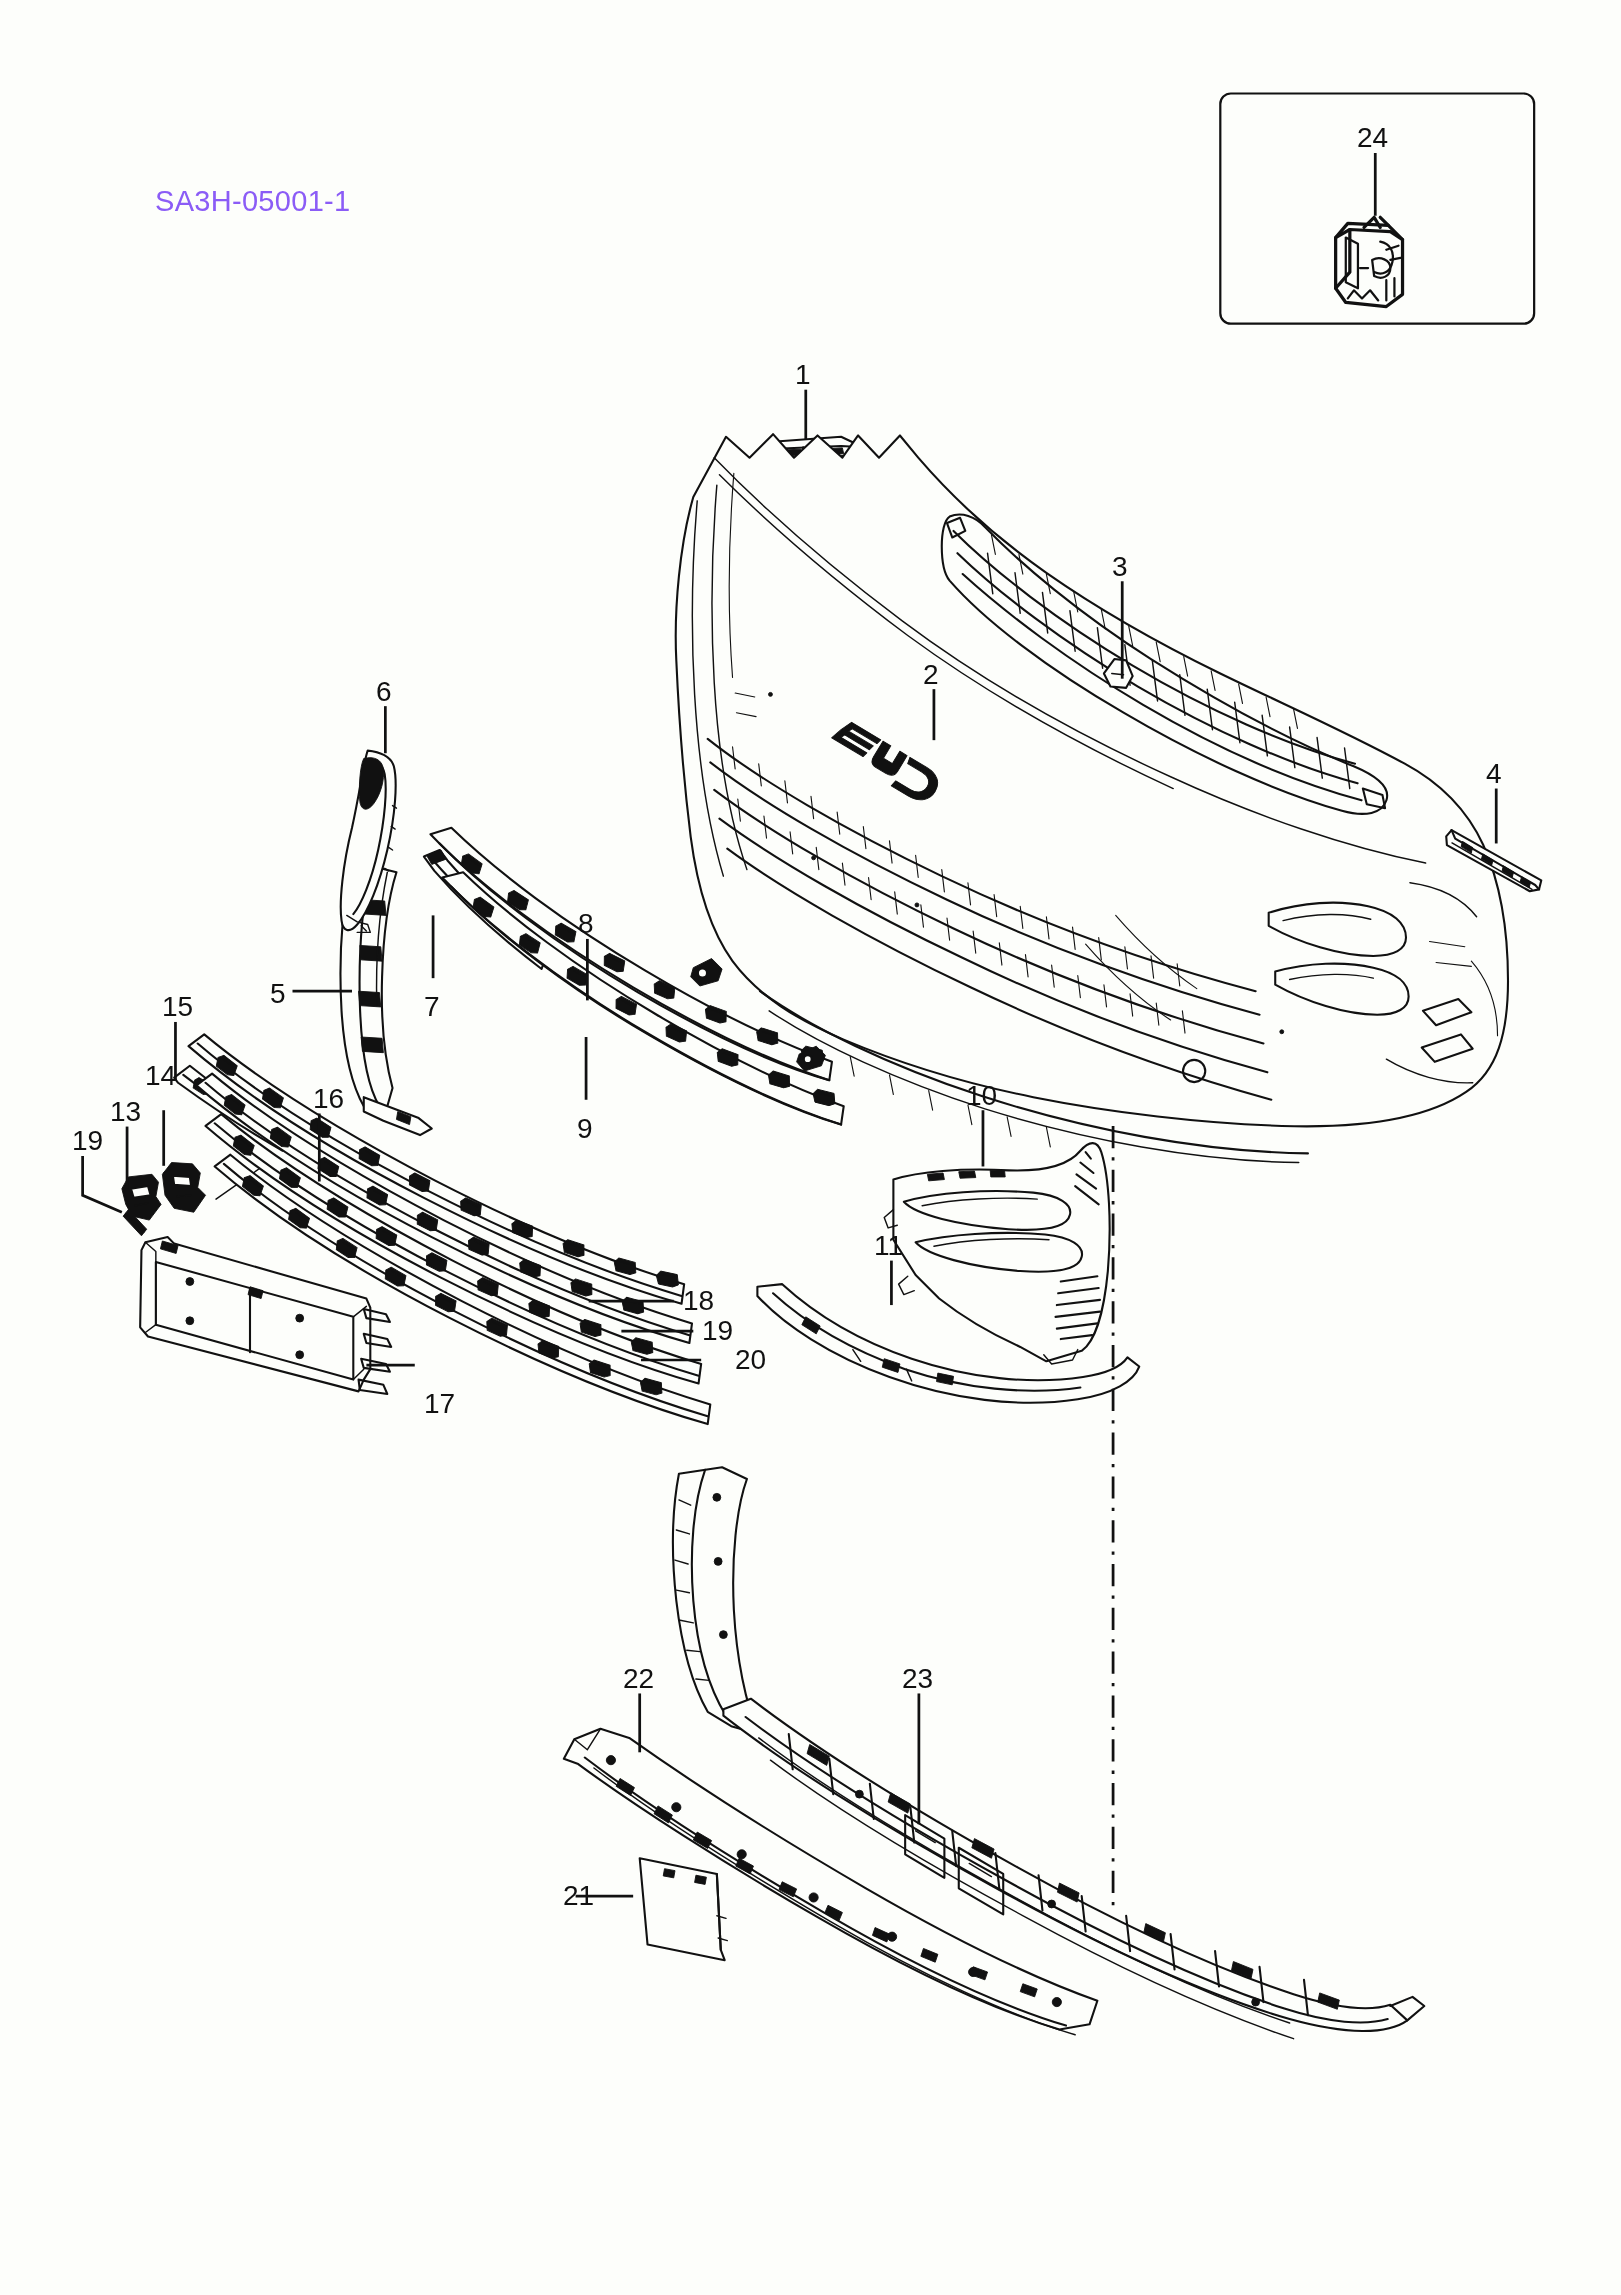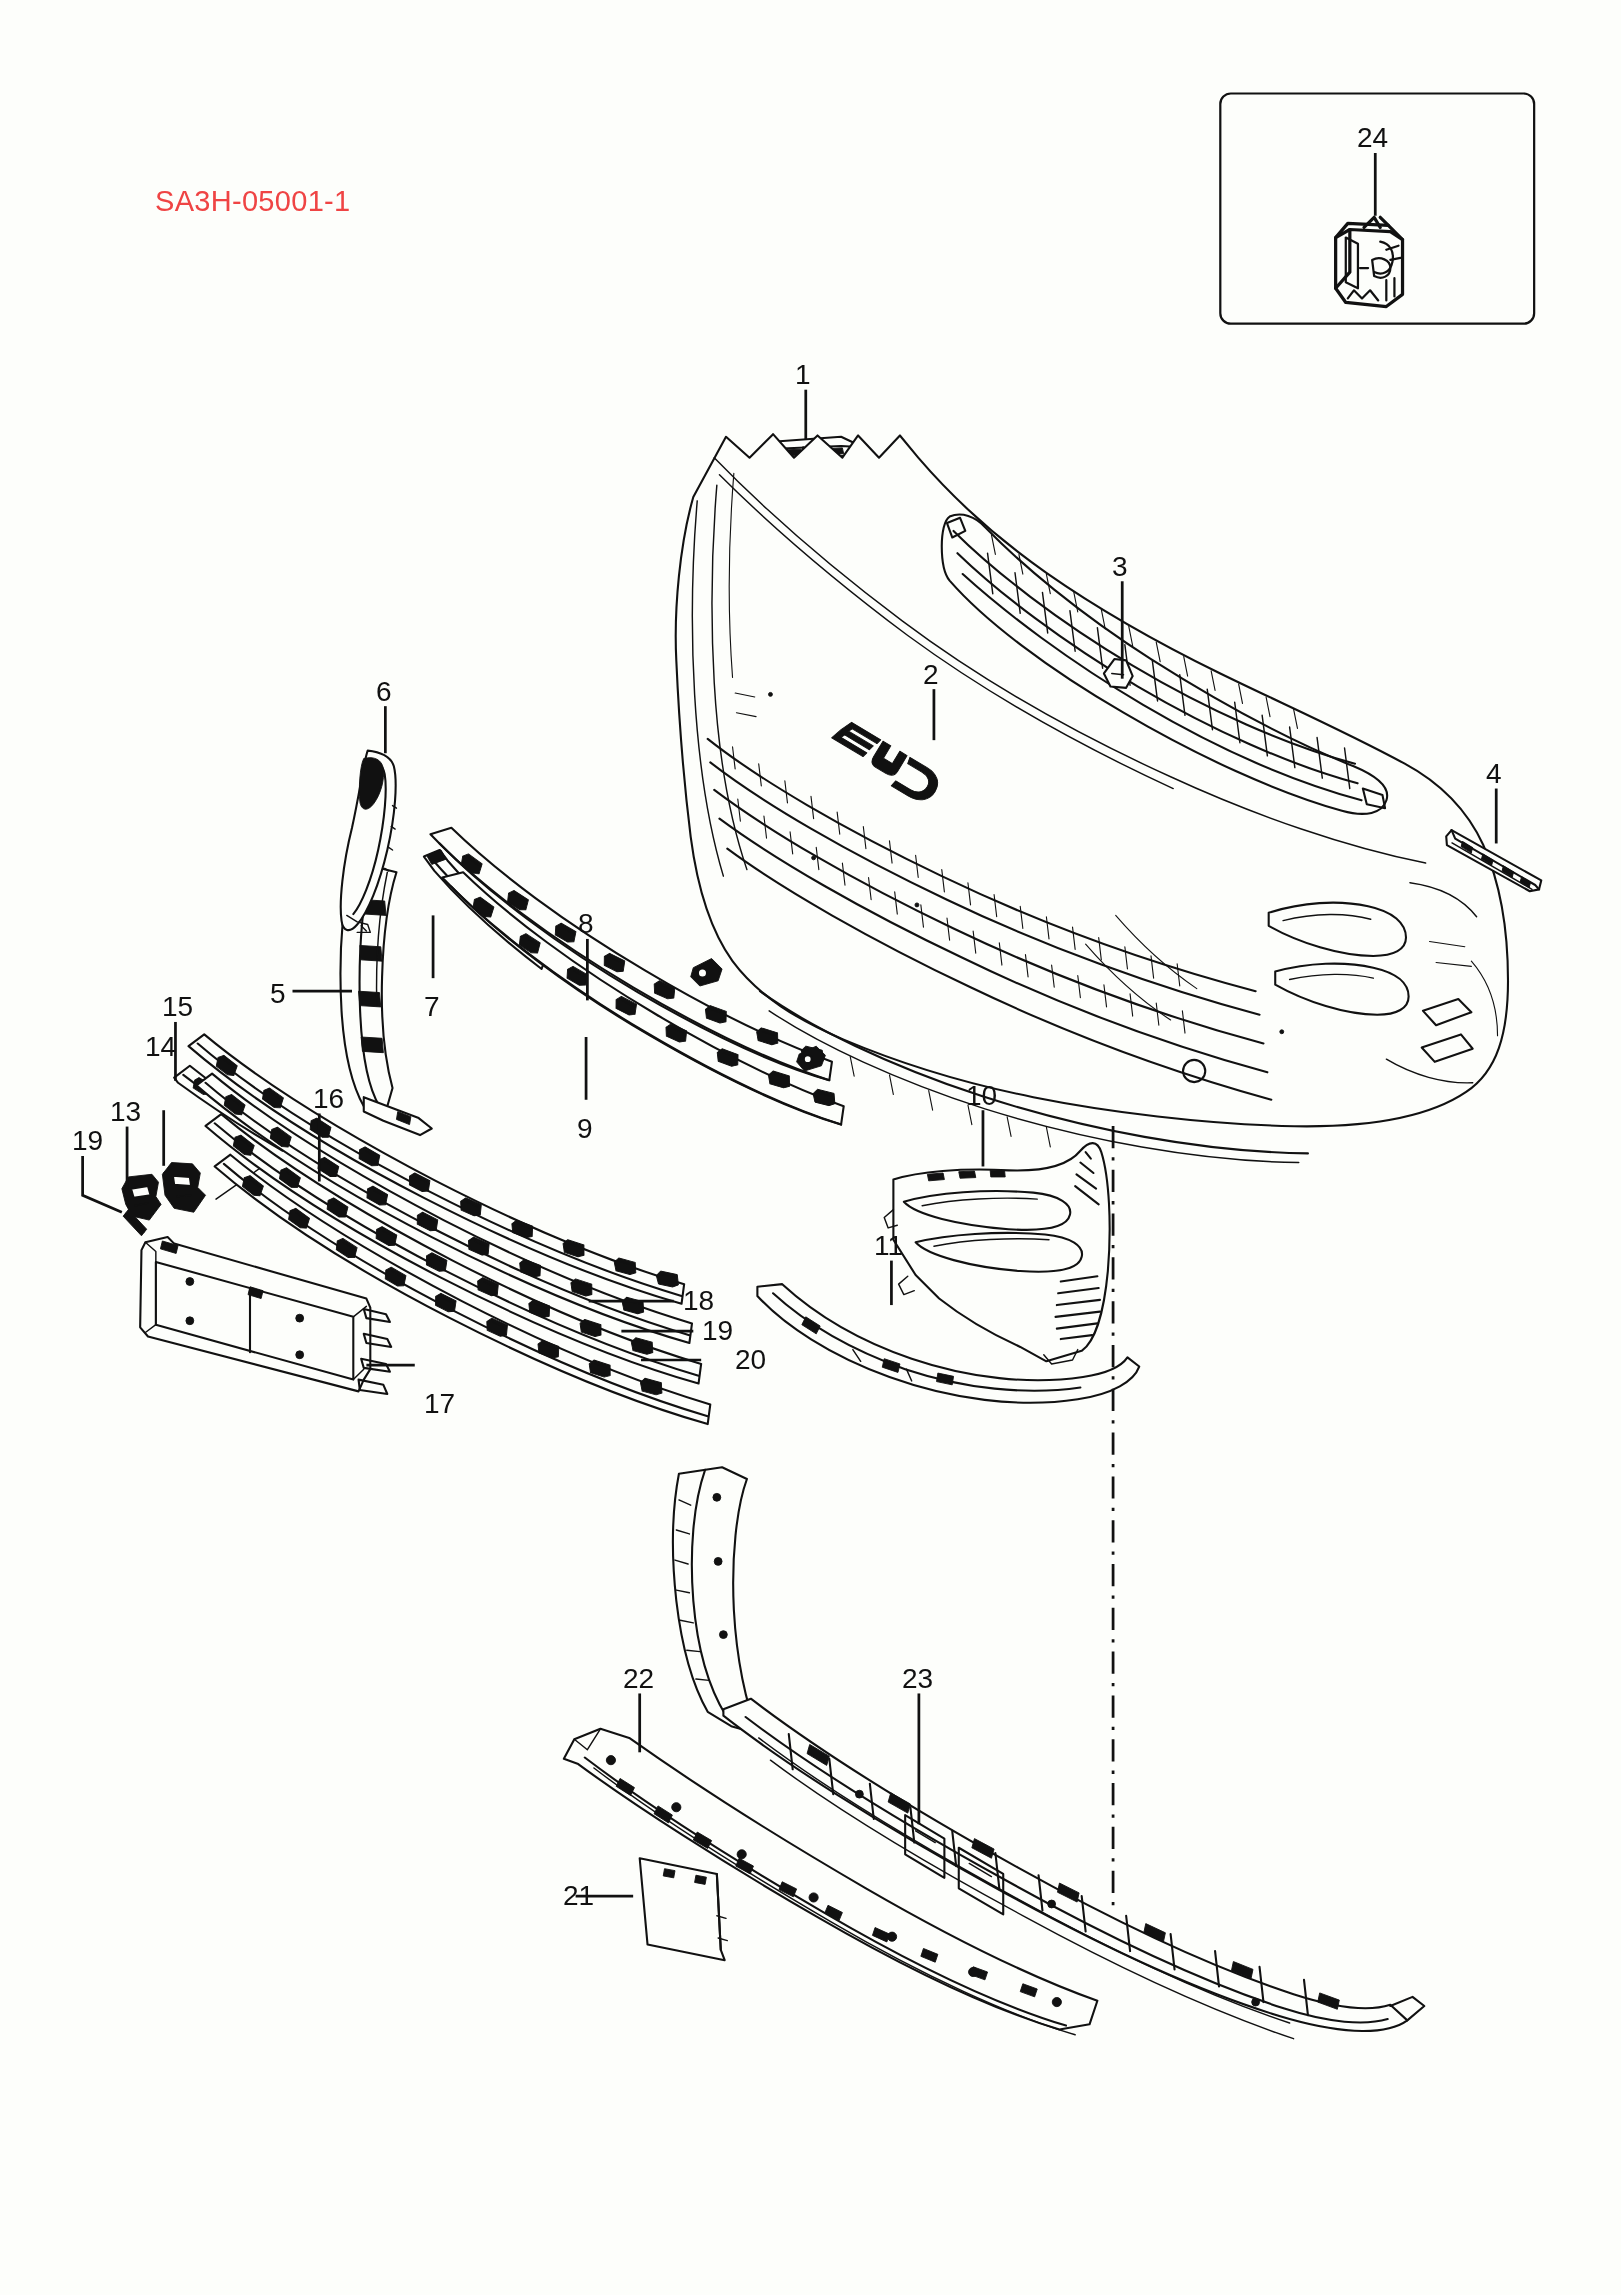--- a/index.html
+++ b/index.html
@@ -21,21 +21,21 @@
     left: 0;
     top: 0;
     width: 1622px;
     height: 2295px;
   }
   .diagram-title {
     position: absolute;
     left: 155px;
     top: 185px;
     font-size: 29px;
-    color: #ef4444;
+    color: #8b5cf6;
     letter-spacing: 0.3px;
     white-space: nowrap;
   }
   .callout {
     position: absolute;
     font-size: 28px;
     color: #111111;
     line-height: 1;
     white-space: nowrap;
     text-align: center;
@@ -714,21 +714,21 @@
   <div class="callout" style="left:1486px;top:760px;">4</div>
   <div class="callout" style="left:270px;top:980px;">5</div>
   <div class="callout" style="left:376px;top:678px;">6</div>
   <div class="callout" style="left:424px;top:993px;">7</div>
   <div class="callout" style="left:578px;top:910px;">8</div>
   <div class="callout" style="left:577px;top:1115px;">9</div>
   <div class="callout" style="left:966px;top:1082px;">10</div>
   <div class="callout" style="left:874px;top:1232px;">11</div>
   <div class="callout" style="left:72px;top:1127px;">19</div>
   <div class="callout" style="left:110px;top:1098px;">13</div>
-  <div class="callout" style="left:145px;top:1033px;">14</div>
+  <div class="callout" style="left:145px;top:1062px;">14</div>
   <div class="callout" style="left:162px;top:993px;">15</div>
   <div class="callout" style="left:313px;top:1085px;">16</div>
   <div class="callout" style="left:424px;top:1390px;">17</div>
   <div class="callout" style="left:683px;top:1287px;">18</div>
   <div class="callout" style="left:702px;top:1317px;">19</div>
   <div class="callout" style="left:710px;top:1346px;margin-left:25px;">20</div>
   <div class="callout" style="left:563px;top:1882px;">21</div>
   <div class="callout" style="left:623px;top:1665px;">22</div>
   <div class="callout" style="left:902px;top:1665px;">23</div>
   <div class="callout" style="left:1357px;top:124px;">24</div>

